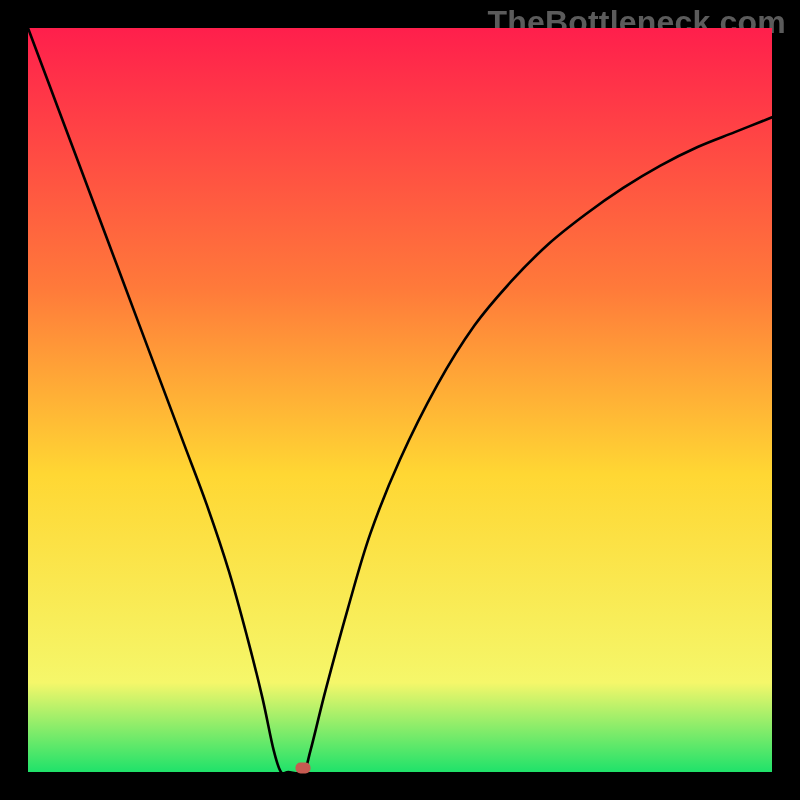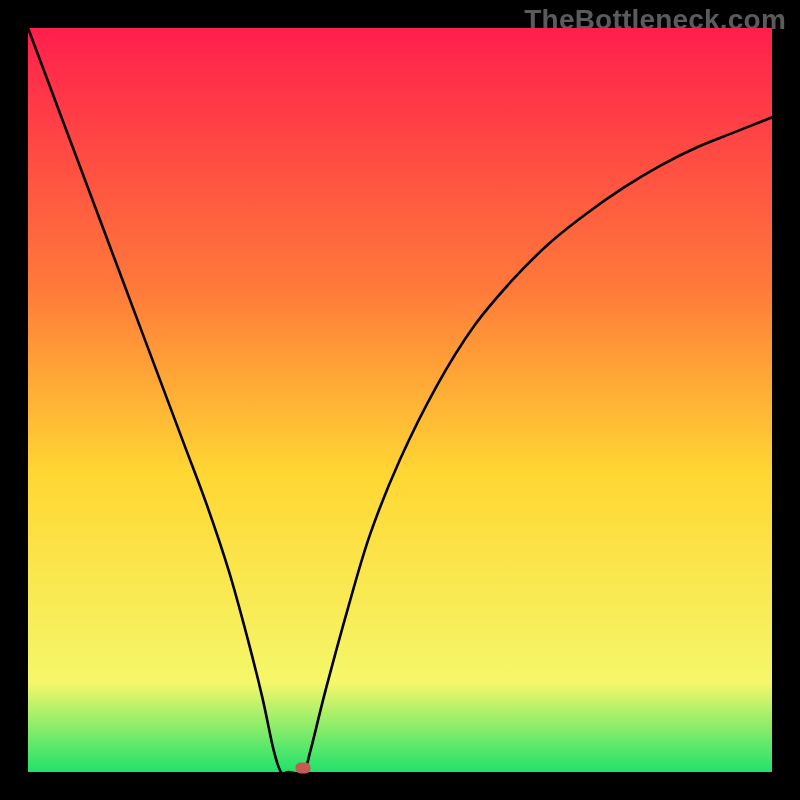--- a/index.html
+++ b/index.html
@@ -15,21 +15,21 @@
     position: relative;
     width: 800px;
     height: 800px;
     background: #000;
   }
   .watermark {
     position: absolute;
     top: 4px;
     right: 14px;
     color: #5b5b5b;
-    font-size: 28px;
+    font-size: 32px;
     font-weight: 600;
     letter-spacing: 0.2px;
     user-select: none;
     text-align: right;
   }
   .plot {
     position: absolute;
     left: 28px;
     top: 28px;
     width: 744px;

